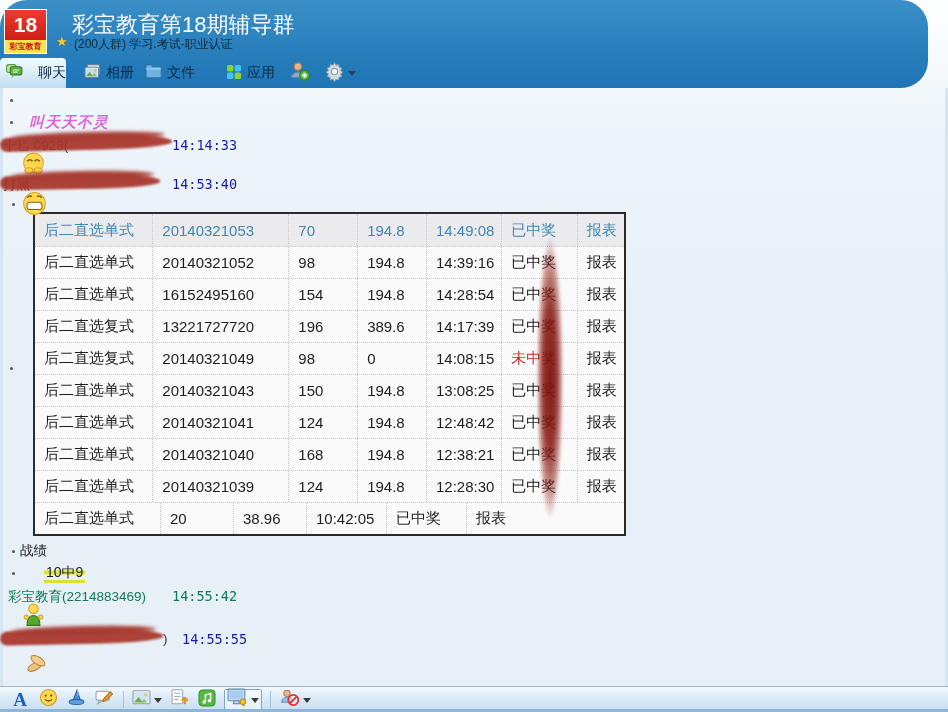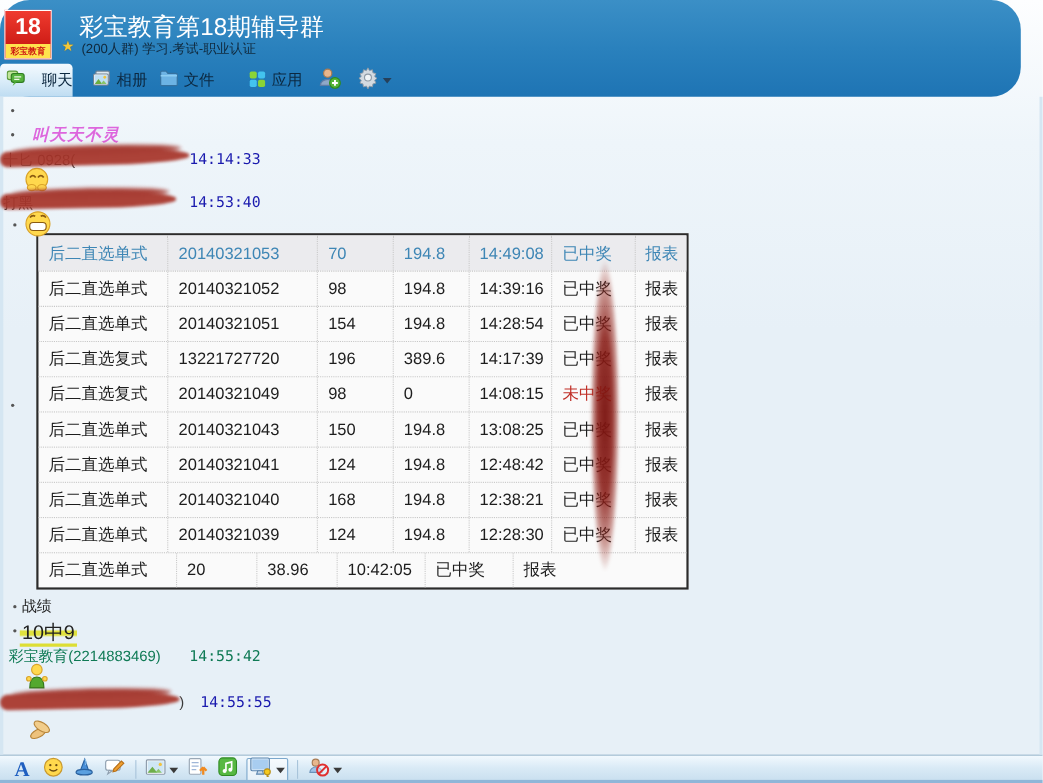--- a/index.html
+++ b/index.html
@@ -36,23 +36,23 @@
 
   
   .chat-item { position:absolute; white-space:nowrap; }
   .bullet { position:absolute; width:3px; height:3px; border-radius:50%; background:#555; }
   .pink { color:#dd66dd; font-weight:bold; font-size:15px; letter-spacing:1px; }
   .time { color:#1a1aae; font-size:13.5px; font-family:"DejaVu Sans Mono",monospace; }
   .frag { color:#3a3a3a; font-size:13.5px; }
   .plain { color:#222; font-size:13.5px;text-align:center; }
   .owner { color:#0f7a55; font-size:13.5px; }
   .owner .time2 { margin-left:26px; font-family:"DejaVu Sans Mono",monospace; }
-  .score { color:#222; font-size:18px;
+  .score { color:#222; font-size:14px;
            background:linear-gradient(transparent 38%, rgba(223,223,30,.85) 42%, rgba(223,223,30,.85) 64%, transparent 68%);
-           border-bottom:3px solid rgba(220,220,30,.9); padding:0 2px; }
+           border-bottom:3px solid rgba(220,220,30,.9); padding:0 2px;margin-left:26px; }
 
   
   .scribble { position:absolute; height:14px; background:#a8352a; opacity:.93;
               border-radius:8px 50% 45% 8px / 8px 55% 50% 8px; filter:blur(1.3px); z-index:6; }
   .scribble::after { content:""; position:absolute; left:6%; top:-4px; width:90%; height:9px;
               background:#a23026; border-radius:50%; filter:blur(1.5px); }
   .red-stroke { position:absolute; left:534px; top:201px; width:32px; height:354px; z-index:7;
               background:radial-gradient(ellipse 52% 50% at 50% 50%, rgba(122,20,16,.97) 0%, rgba(136,26,20,.88) 40%, rgba(150,42,32,.45) 66%, rgba(150,42,32,0) 80%);
               filter:blur(1.5px); pointer-events:none; }
 
@@ -214,21 +214,21 @@
           <div class="tcell c0">后二直选单式</div>
           <div class="tcell c1">20140321052</div>
           <div class="tcell c2">98</div>
           <div class="tcell c3">194.8</div>
           <div class="tcell c4">14:39:16</div>
           <div class="tcell c5">已中奖</div>
           <div class="tcell c6">报表</div>
         </div>
         <div class="trow">
           <div class="tcell c0">后二直选单式</div>
-          <div class="tcell c1">20140321051</div>
+          <div class="tcell c1">16152495160</div>
           <div class="tcell c2">154</div>
           <div class="tcell c3">194.8</div>
           <div class="tcell c4">14:28:54</div>
           <div class="tcell c5">已中奖</div>
           <div class="tcell c6">报表</div>
         </div>
         <div class="trow">
           <div class="tcell c0">后二直选复式</div>
           <div class="tcell c1">13221727720</div>
           <div class="tcell c2">196</div>

